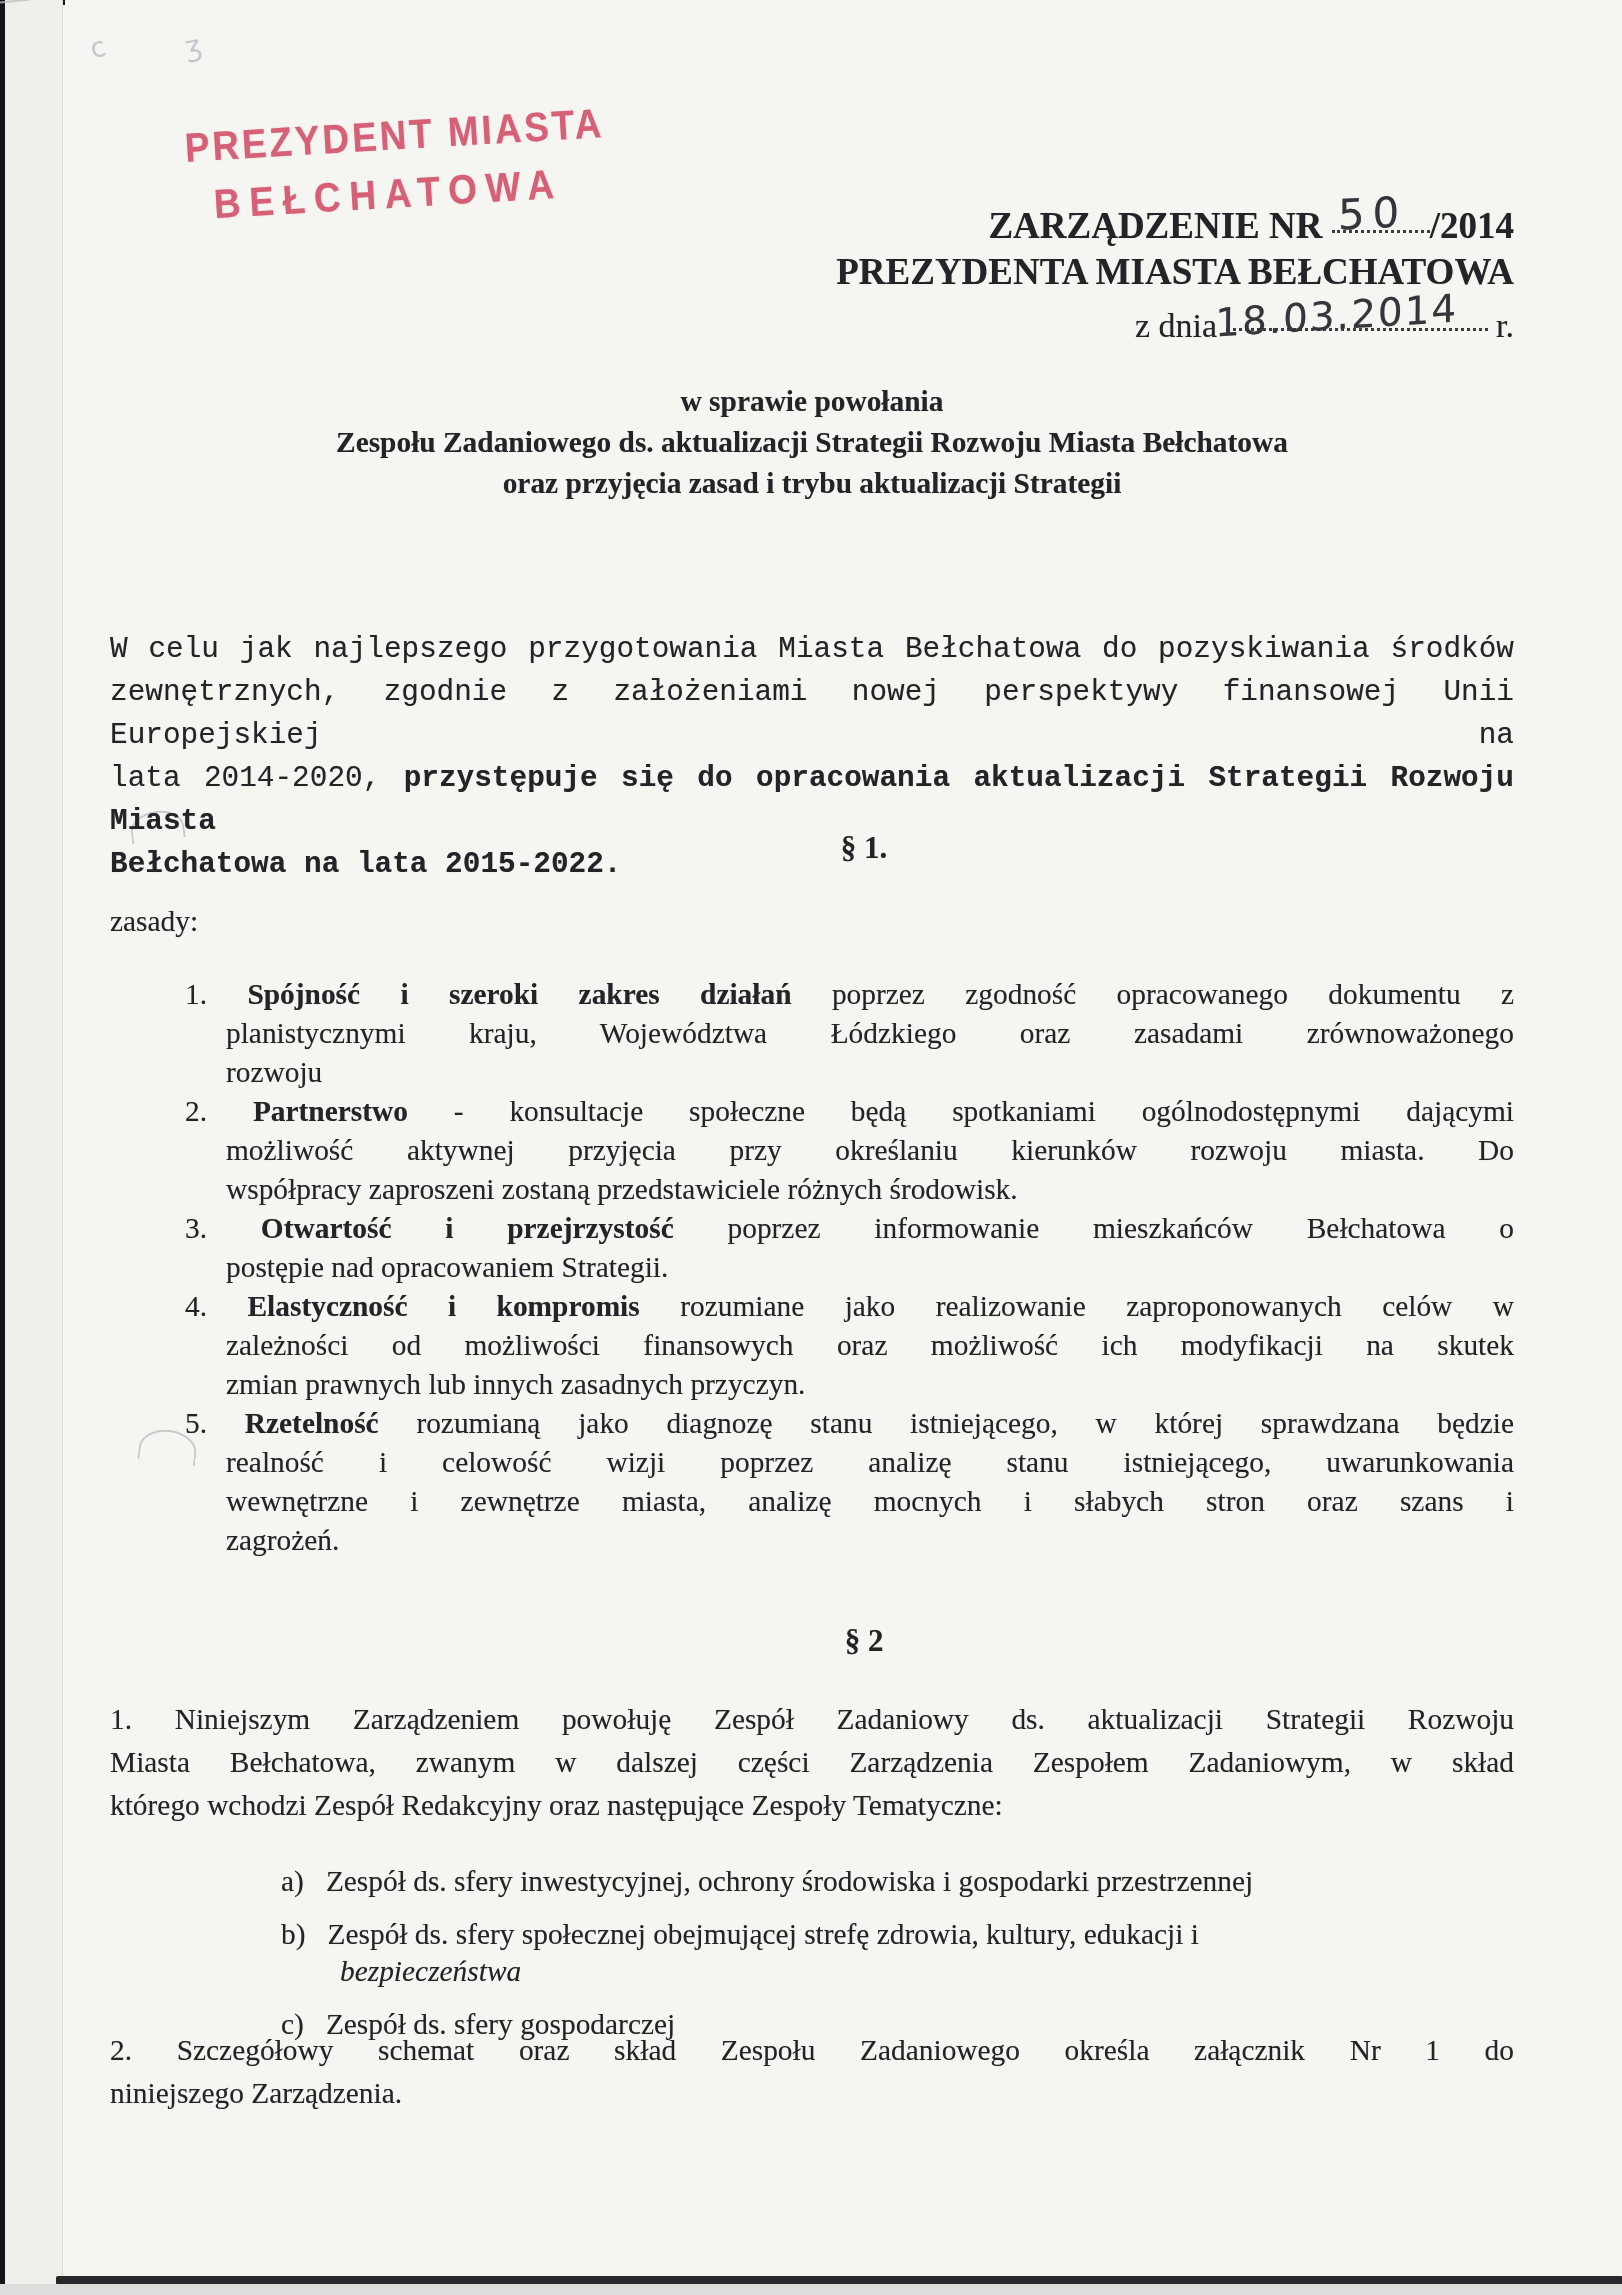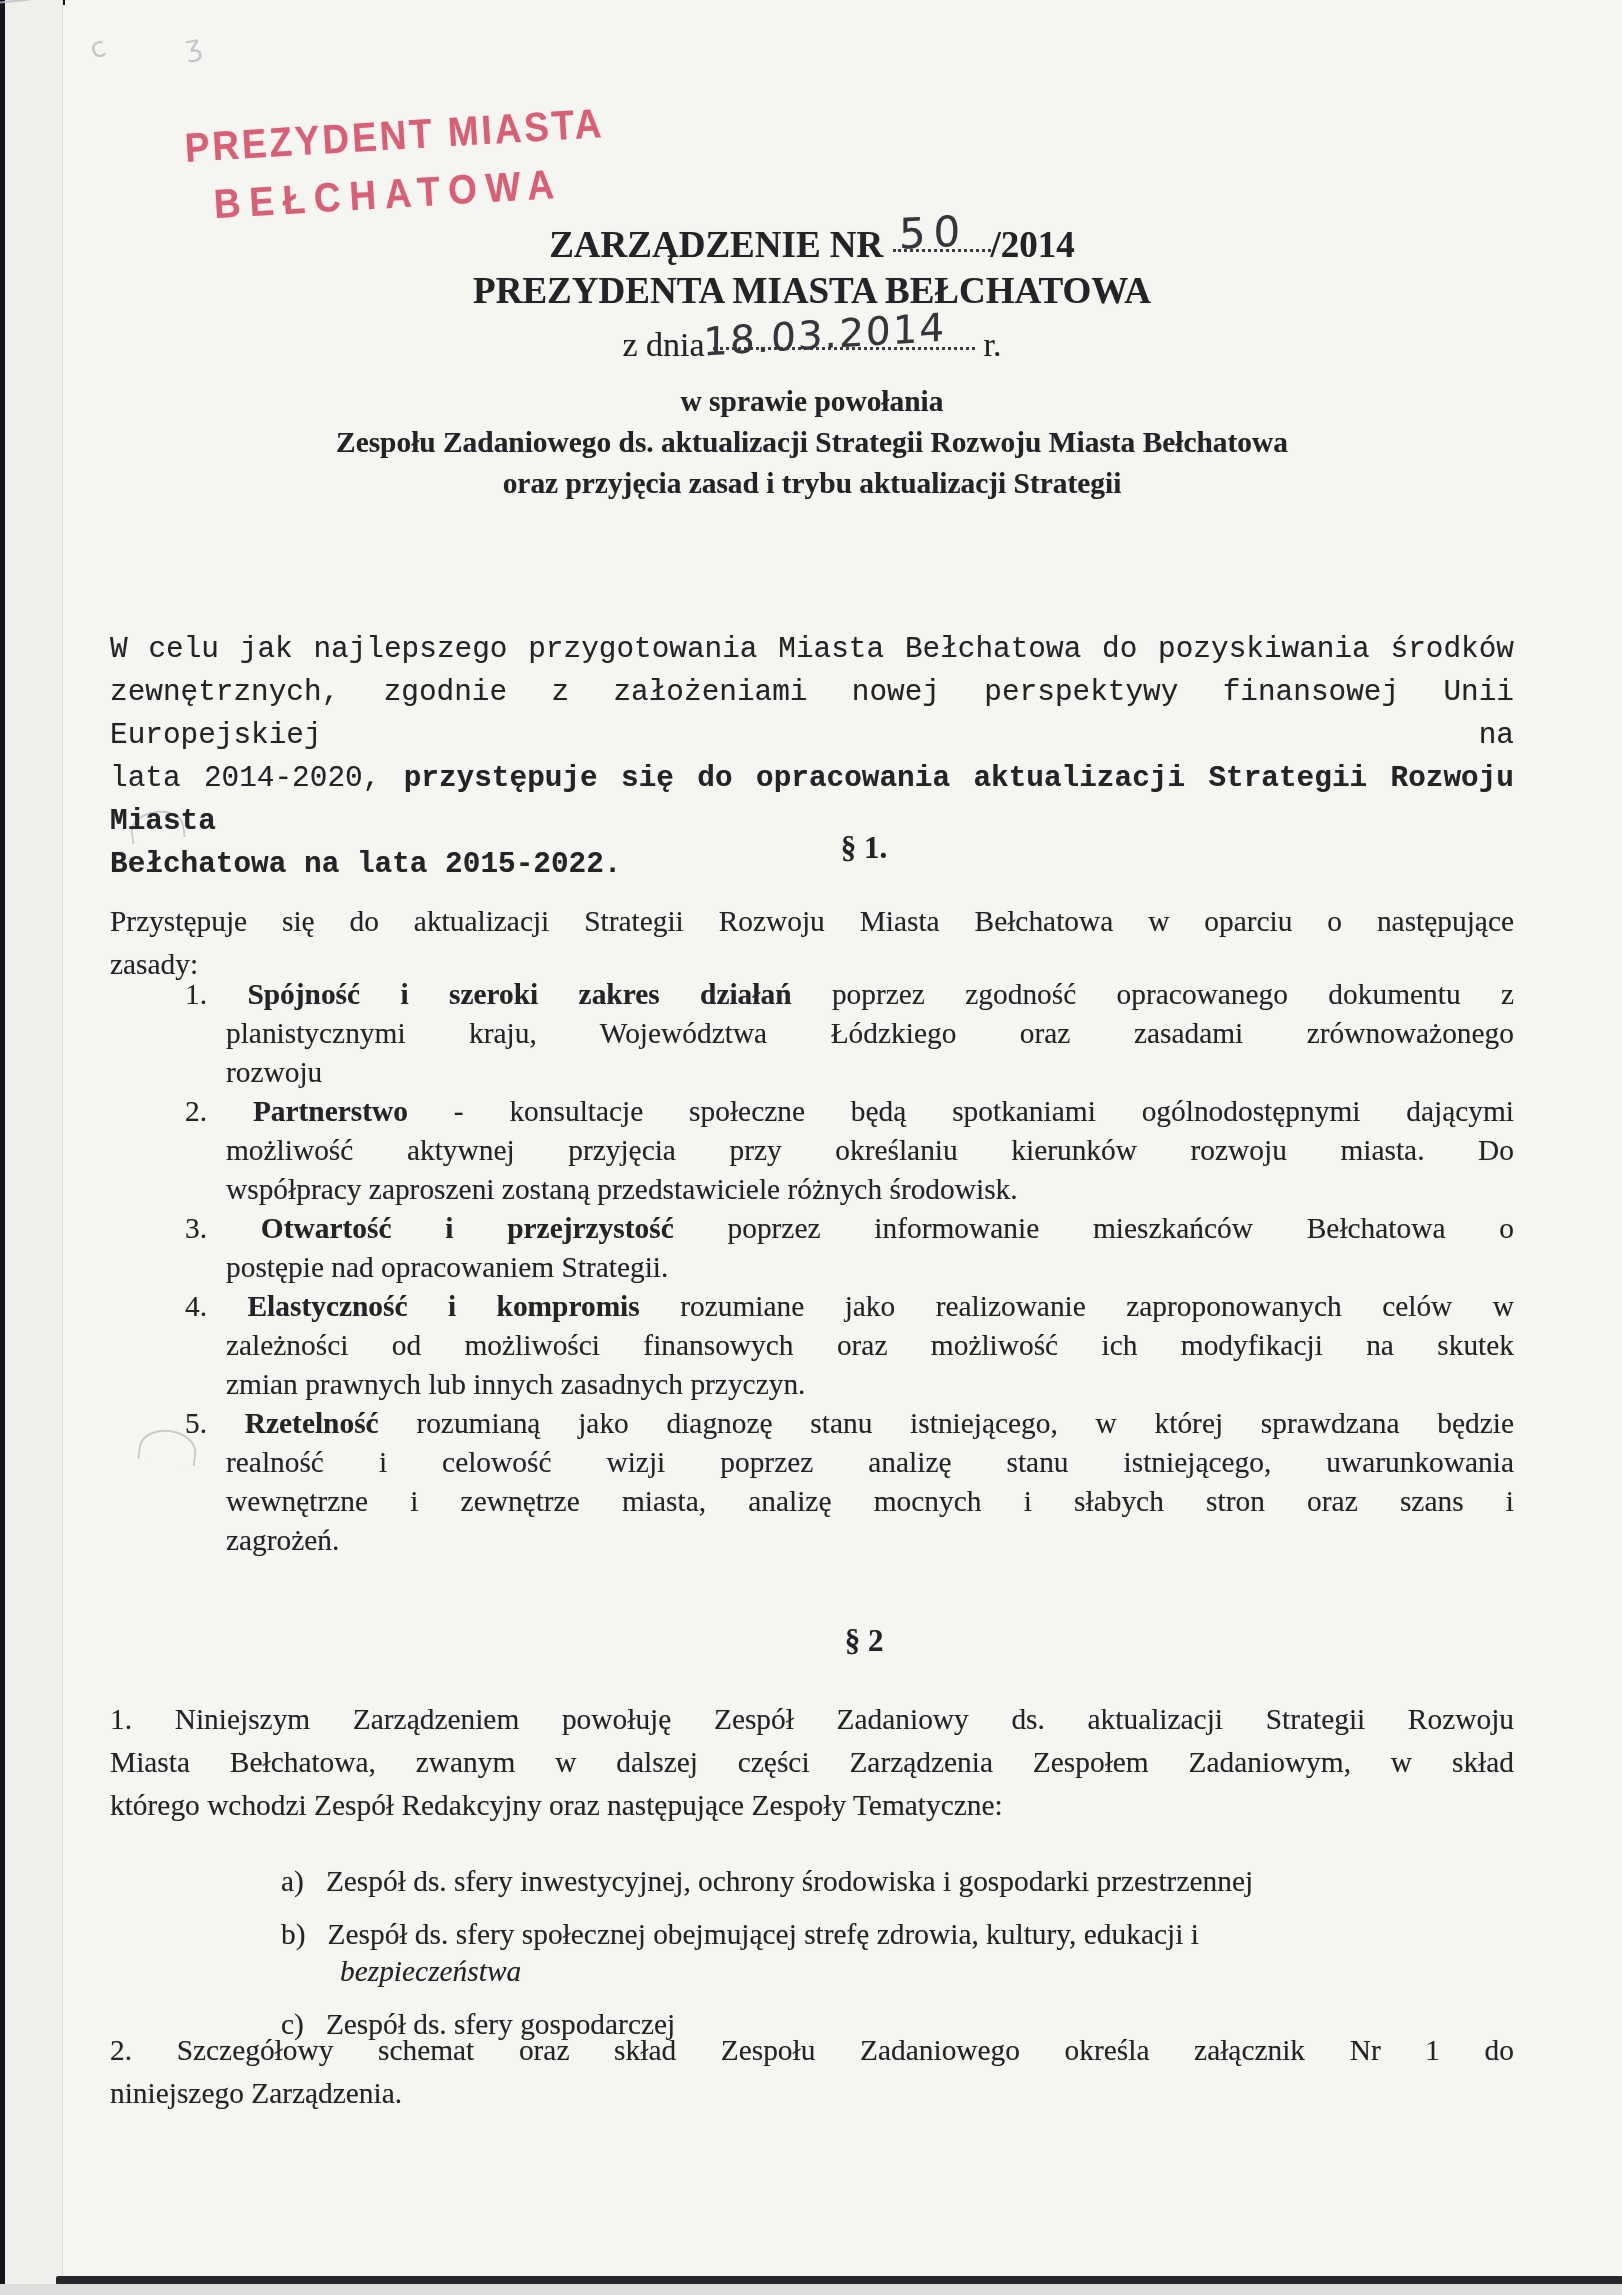--- a/index.html
+++ b/index.html
@@ -41,21 +41,21 @@
   .line{white-space:nowrap;}
   .just{text-align:justify;text-align-last:justify;white-space:normal;}
   .left{text-align:left;}
   .cen{text-align:center;}
   .ind1{padding-left:75px;}
   .ind2{padding-left:116px;}
   .ind3{padding-left:171px;margin-top:16px;}
   .ind4{padding-left:230px;font-style:italic;}
   b{font-weight:700;}
   
-  #title{top:219px;text-align:center;font-weight:700;font-size:37px;line-height:48px;}
+  #title{top:200px;text-align:right;font-weight:700;font-size:37px;line-height:48px;}
   #title .t-line{height:48px;}
   #date-line{font-weight:400;font-size:34px;margin-top:2.6px;}
   .dotfield{display:inline-block;position:relative;vertical-align:baseline;}
   .dotfield .dots{position:absolute;left:0;right:0;bottom:5.2px;border-bottom:3.9px dotted #3c3d42;}
   .df-number{width:98px;height:38px;}
   .df-date{width:262px;height:38px;}
   .hw{
     position:absolute;font-family:"DejaVu Sans",sans-serif;font-weight:400;
     color:#35363c;white-space:nowrap;
   }
@@ -111,21 +111,20 @@
   <div class="col" id="para-purpose">
       <div class="line just">W celu jak najlepszego przygotowania Miasta Bełchatowa do pozyskiwania środków</div>
       <div class="line just">zewnętrznych, zgodnie z założeniami nowej perspektywy finansowej Unii Europejskiej na</div>
       <div class="line just">lata 2014-2020, <b>przystępuje się do opracowania aktualizacji Strategii Rozwoju Miasta</b></div>
       <div class="line left"><b>Bełchatowa na lata 2015-2022.</b></div>
     </div>
 
   <div class="sec-mark" id="sec1">§ 1.</div>
 
   <div class="col" id="para-intro">
-      <div class="line just">Przystępuje się do aktualizacji Strategii Rozwoju Miasta Bełchatowa w oparciu o następujące</div>
       <div class="line left">zasady:</div>
     </div>
 
   <div class="col" id="list-principles">
       <div class="line just ind1">1. <b>Spójność i szeroki zakres działań</b> poprzez zgodność opracowanego dokumentu z</div>
       <div class="line just ind2">planistycznymi kraju, Województwa Łódzkiego oraz zasadami zrównoważonego</div>
       <div class="line left ind2">rozwoju</div>
       <div class="line just ind1">2. <b>Partnerstwo</b> - konsultacje społeczne będą spotkaniami ogólnodostępnymi dającymi</div>
       <div class="line just ind2">możliwość aktywnej przyjęcia przy określaniu kierunków rozwoju miasta. Do</div>
       <div class="line left ind2">współpracy zaproszeni zostaną przedstawiciele różnych środowisk.</div>

